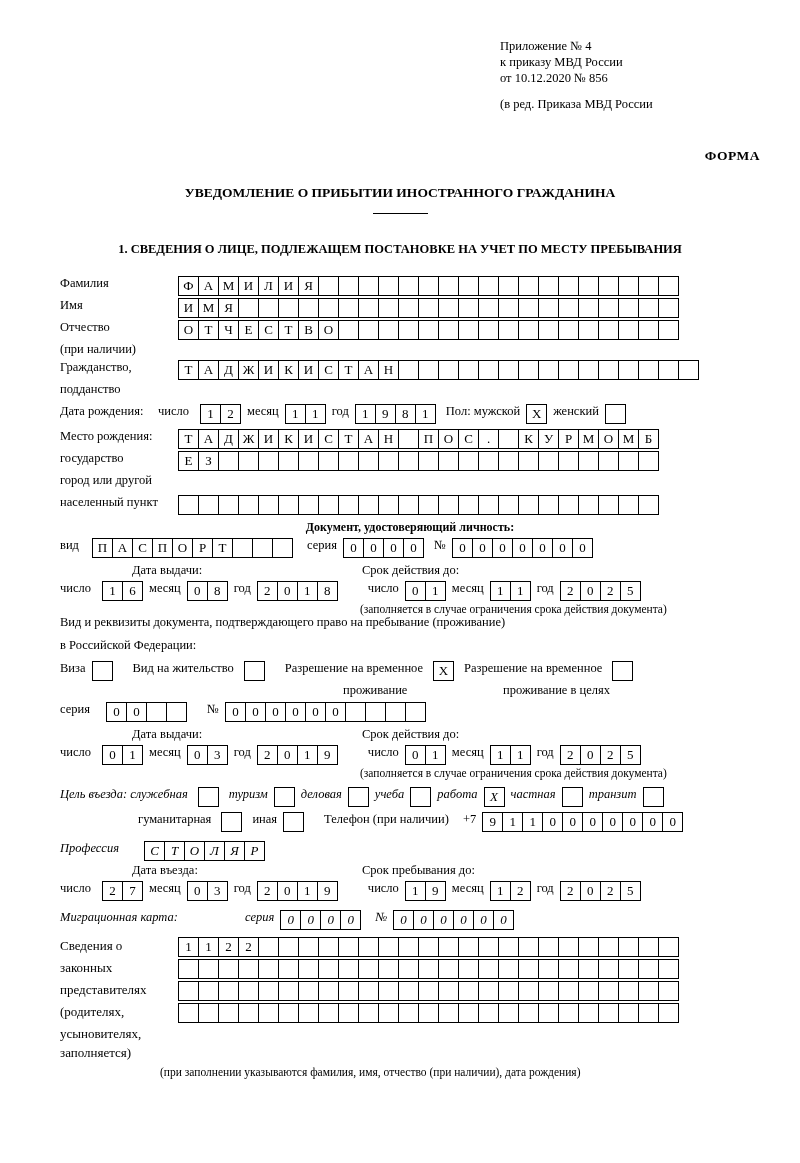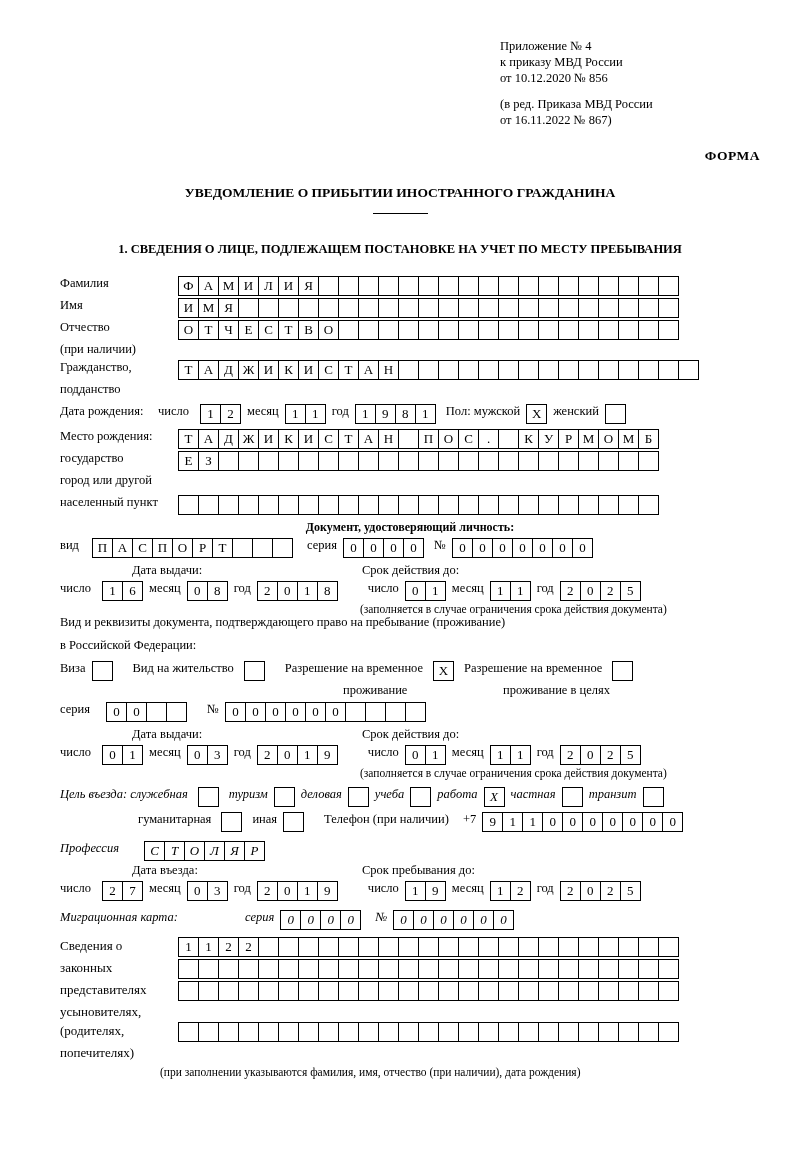--- a/index.html
+++ b/index.html
@@ -132,21 +132,20 @@
 </head>
 <body>
 
 <div class="page">
 
   <div class="hdr">
     <div>Приложение № 4</div>
     <div>к приказу МВД России</div>
     <div>от 10.12.2020 № 856</div>
     <div class="blk2">(в ред. Приказа МВД России</div>
-    <div>от 16.11.2022 № 867)</div>
   </div>
 
   <div class="forma">ФОРМА</div>
 
   <div class="title">
     <div>УВЕДОМЛЕНИЕ О ПРИБЫТИИ ИНОСТРАННОГО ГРАЖДАНИНА</div>
     <div><span class="ul"></span></div>
   </div>
 
   <div class="section1">1. СВЕДЕНИЯ О ЛИЦЕ, ПОДЛЕЖАЩЕМ ПОСТАНОВКЕ НА УЧЕТ ПО МЕСТУ ПРЕБЫВАНИЯ</div>
@@ -873,55 +872,55 @@
           <div class="bx"></div>
           <div class="bx"></div>
           <div class="bx"></div>
           <div class="bx"></div>
           <div class="bx"></div>
           <div class="bx"></div>
           <div class="bx"></div>
           <div class="bx"></div>
         </div>
     </div>
+    <div class="row">
+      <div class="multiline-lbl">(родителях,</div>
+      <div class="boxes">
+          <div class="bx"></div>
+          <div class="bx"></div>
+          <div class="bx"></div>
+          <div class="bx"></div>
+          <div class="bx"></div>
+          <div class="bx"></div>
+          <div class="bx"></div>
+          <div class="bx"></div>
+          <div class="bx"></div>
+          <div class="bx"></div>
+          <div class="bx"></div>
+          <div class="bx"></div>
+          <div class="bx"></div>
+          <div class="bx"></div>
+          <div class="bx"></div>
+          <div class="bx"></div>
+          <div class="bx"></div>
+          <div class="bx"></div>
+          <div class="bx"></div>
+          <div class="bx"></div>
+          <div class="bx"></div>
+          <div class="bx"></div>
+          <div class="bx"></div>
+          <div class="bx"></div>
+          <div class="bx"></div>
+        </div>
+    </div>
     <div class="row" style="min-height:18px">
       <div class="multiline-lbl">усыновителях,</div>
     </div>
-    <div class="row">
-      <div class="multiline-lbl">(родителях,</div>
-      <div class="boxes">
-          <div class="bx"></div>
-          <div class="bx"></div>
-          <div class="bx"></div>
-          <div class="bx"></div>
-          <div class="bx"></div>
-          <div class="bx"></div>
-          <div class="bx"></div>
-          <div class="bx"></div>
-          <div class="bx"></div>
-          <div class="bx"></div>
-          <div class="bx"></div>
-          <div class="bx"></div>
-          <div class="bx"></div>
-          <div class="bx"></div>
-          <div class="bx"></div>
-          <div class="bx"></div>
-          <div class="bx"></div>
-          <div class="bx"></div>
-          <div class="bx"></div>
-          <div class="bx"></div>
-          <div class="bx"></div>
-          <div class="bx"></div>
-          <div class="bx"></div>
-          <div class="bx"></div>
-          <div class="bx"></div>
-        </div>
-    </div>
     <div class="row" style="min-height:18px">
-      <div class="multiline-lbl">попечителях)</div>
+      <div class="multiline-lbl">заполняется)</div>
     </div>
 
     <div class="row mt4">
       <div style="width:100px"></div>
       <div class="small-note">(при заполнении указываются фамилия, имя, отчество (при наличии), дата рождения)</div>
     </div>
 
   </div>
 </div>
 

